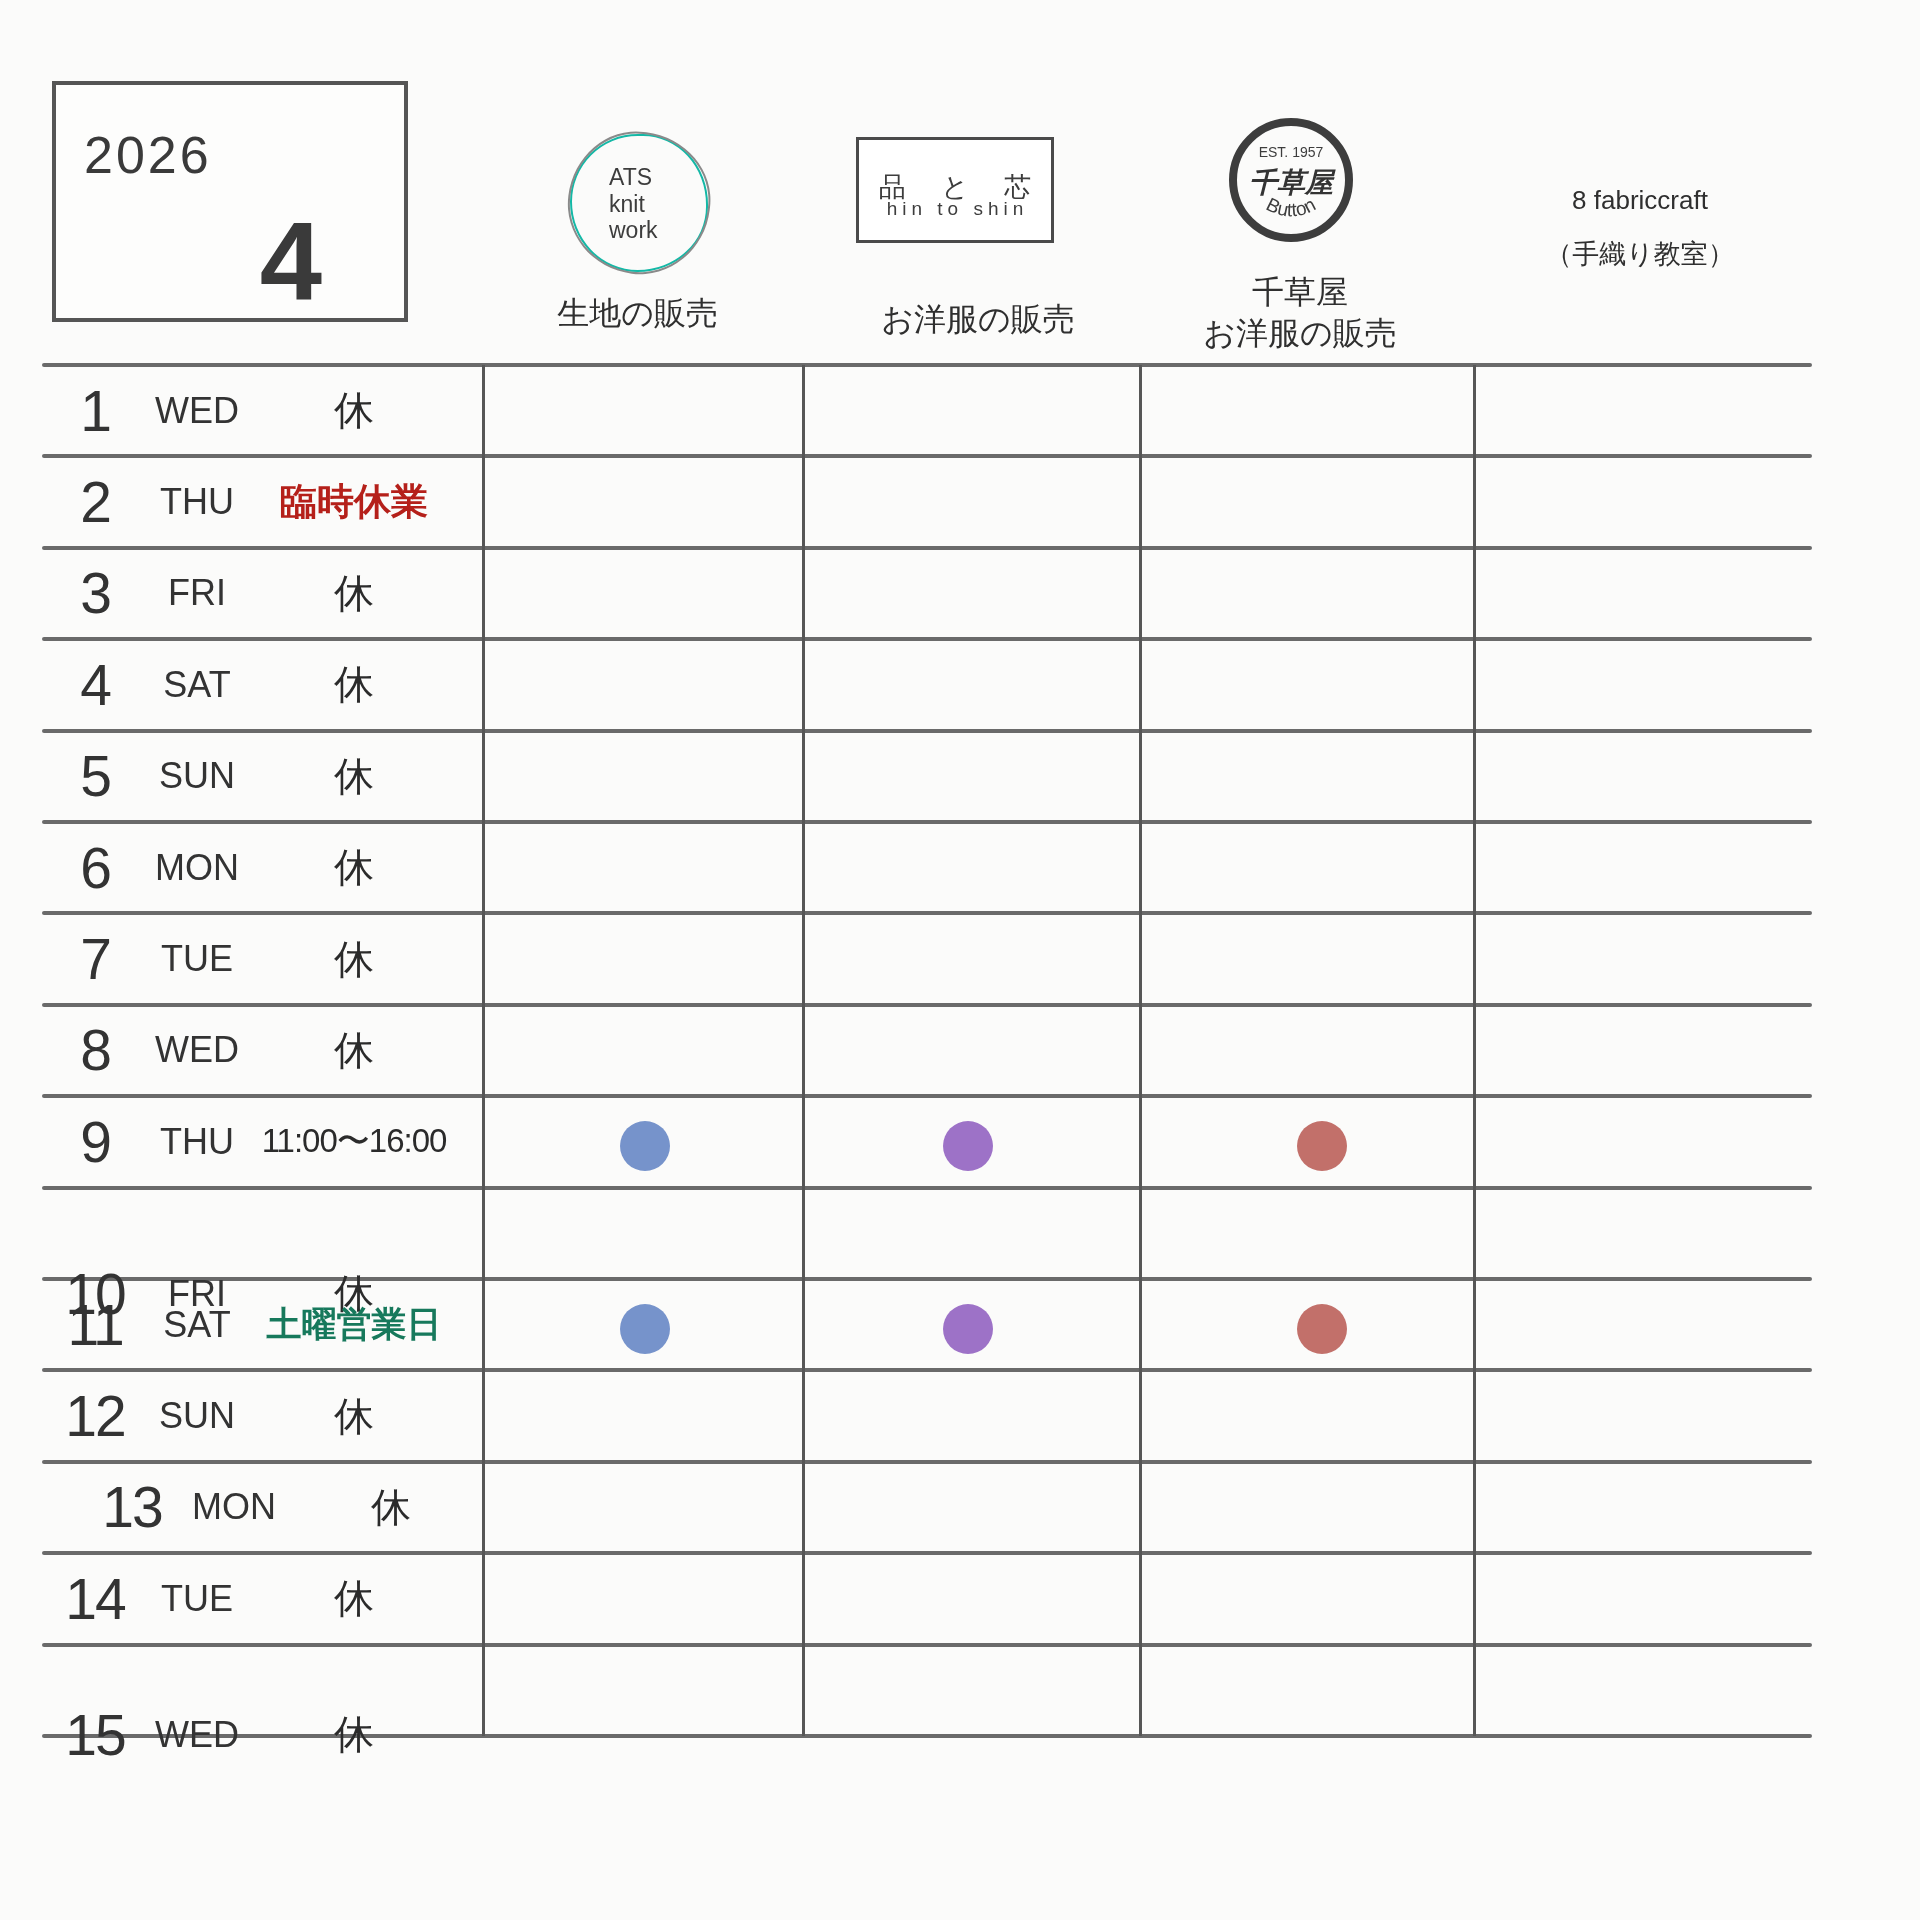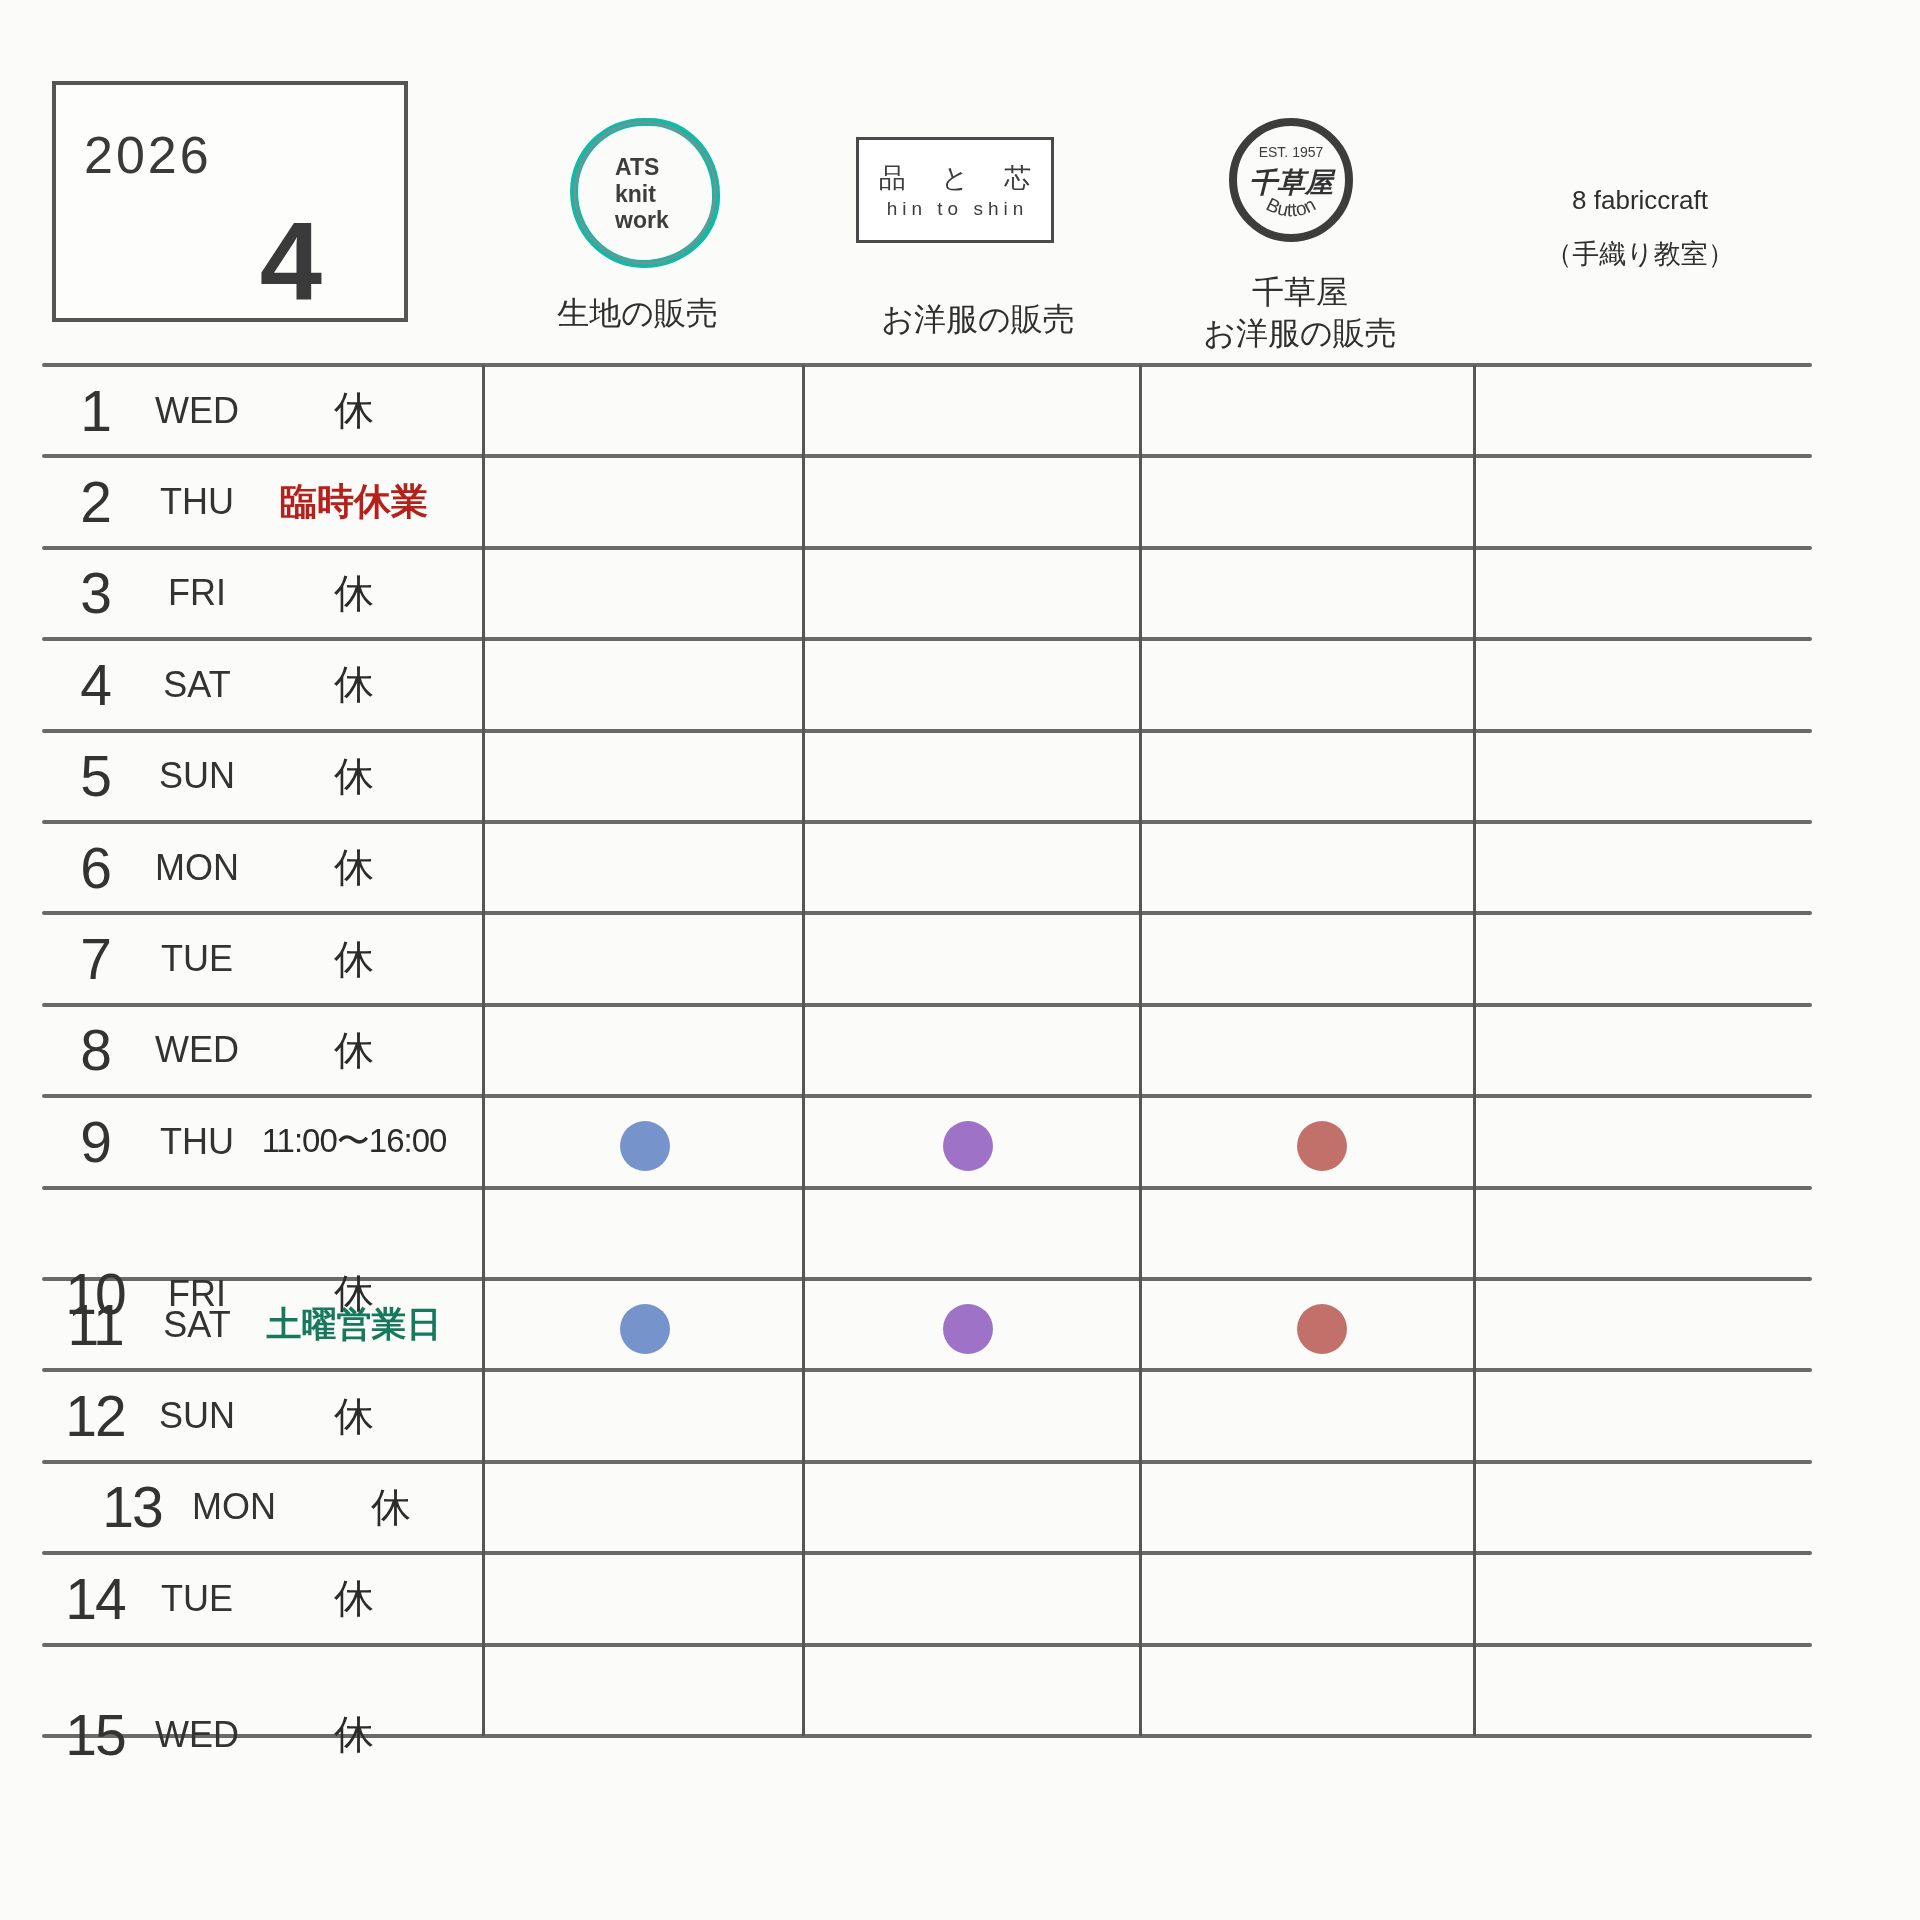--- a/index.html
+++ b/index.html
@@ -8,29 +8,29 @@
     font-family:"Liberation Sans", sans-serif;color:#2b2b2b;overflow:hidden;
   }
   .abs{position:absolute;}
 
   
   .year-box{left:52px;top:81px;width:348px;height:233px;border:4px solid #555;background:#fdfdfc;}
   .year-text{position:absolute;left:28px;top:40px;font-size:52px;letter-spacing:3px;color:#3a3a3a;}
   .month-text{position:absolute;left:155px;top:112px;width:160px;text-align:center;font-size:112px;font-weight:600;color:#3a3a3a;}
 
   
-  .ats-circle{left:570px;top:118px;width:134px;height:134px;border:8px solid #14b8a6;
-    border-radius:50% 48% 52% 50% / 50% 52% 48% 52%;font-weight:bold;}
+  .ats-circle{left:570px;top:134px;width:134px;height:134px;border:2px solid #14b8a6;
+    border-radius:50% 48% 52% 50% / 50% 52% 48% 52%;}
   .ats-circle::before{content:"";position:absolute;inset:-4px;border:2px solid #8a8a8a;
     border-radius:48% 52% 50% 52% / 52% 48% 52% 50%;transform:rotate(7deg);}
   .ats-lines{position:absolute;left:37px;top:28px;font-size:23px;line-height:1.16;color:#3d3d3d;}
 
   
   .hin-box{left:856px;top:137px;width:192px;height:100px;border:3px solid #4a4a4a;background:#fff;text-align:center;}
-  .hin-jp{position:absolute;left:0;right:0;top:20px;font-size:27px;letter-spacing:14px;text-indent:14px;color:#3d3d3d;}
+  .hin-jp{position:absolute;left:0;right:0;top:29px;font-size:27px;letter-spacing:14px;text-indent:14px;color:#3d3d3d;}
   .hin-en{position:absolute;left:0;right:0;top:58px;font-size:19px;letter-spacing:5px;text-indent:5px;color:#3d3d3d;}
 
   
   .stamp{left:1226px;top:115px;width:130px;height:130px;}
 
   
   .vendor-label{font-size:32px;text-align:center;color:#2f2f2f;}
   .lbl-ats{left:495px;top:292px;width:285px;}
   .lbl-hin{left:818px;top:298px;width:320px;}
   .lbl-chigusa{left:1130px;top:272px;width:340px;line-height:1.28;}

